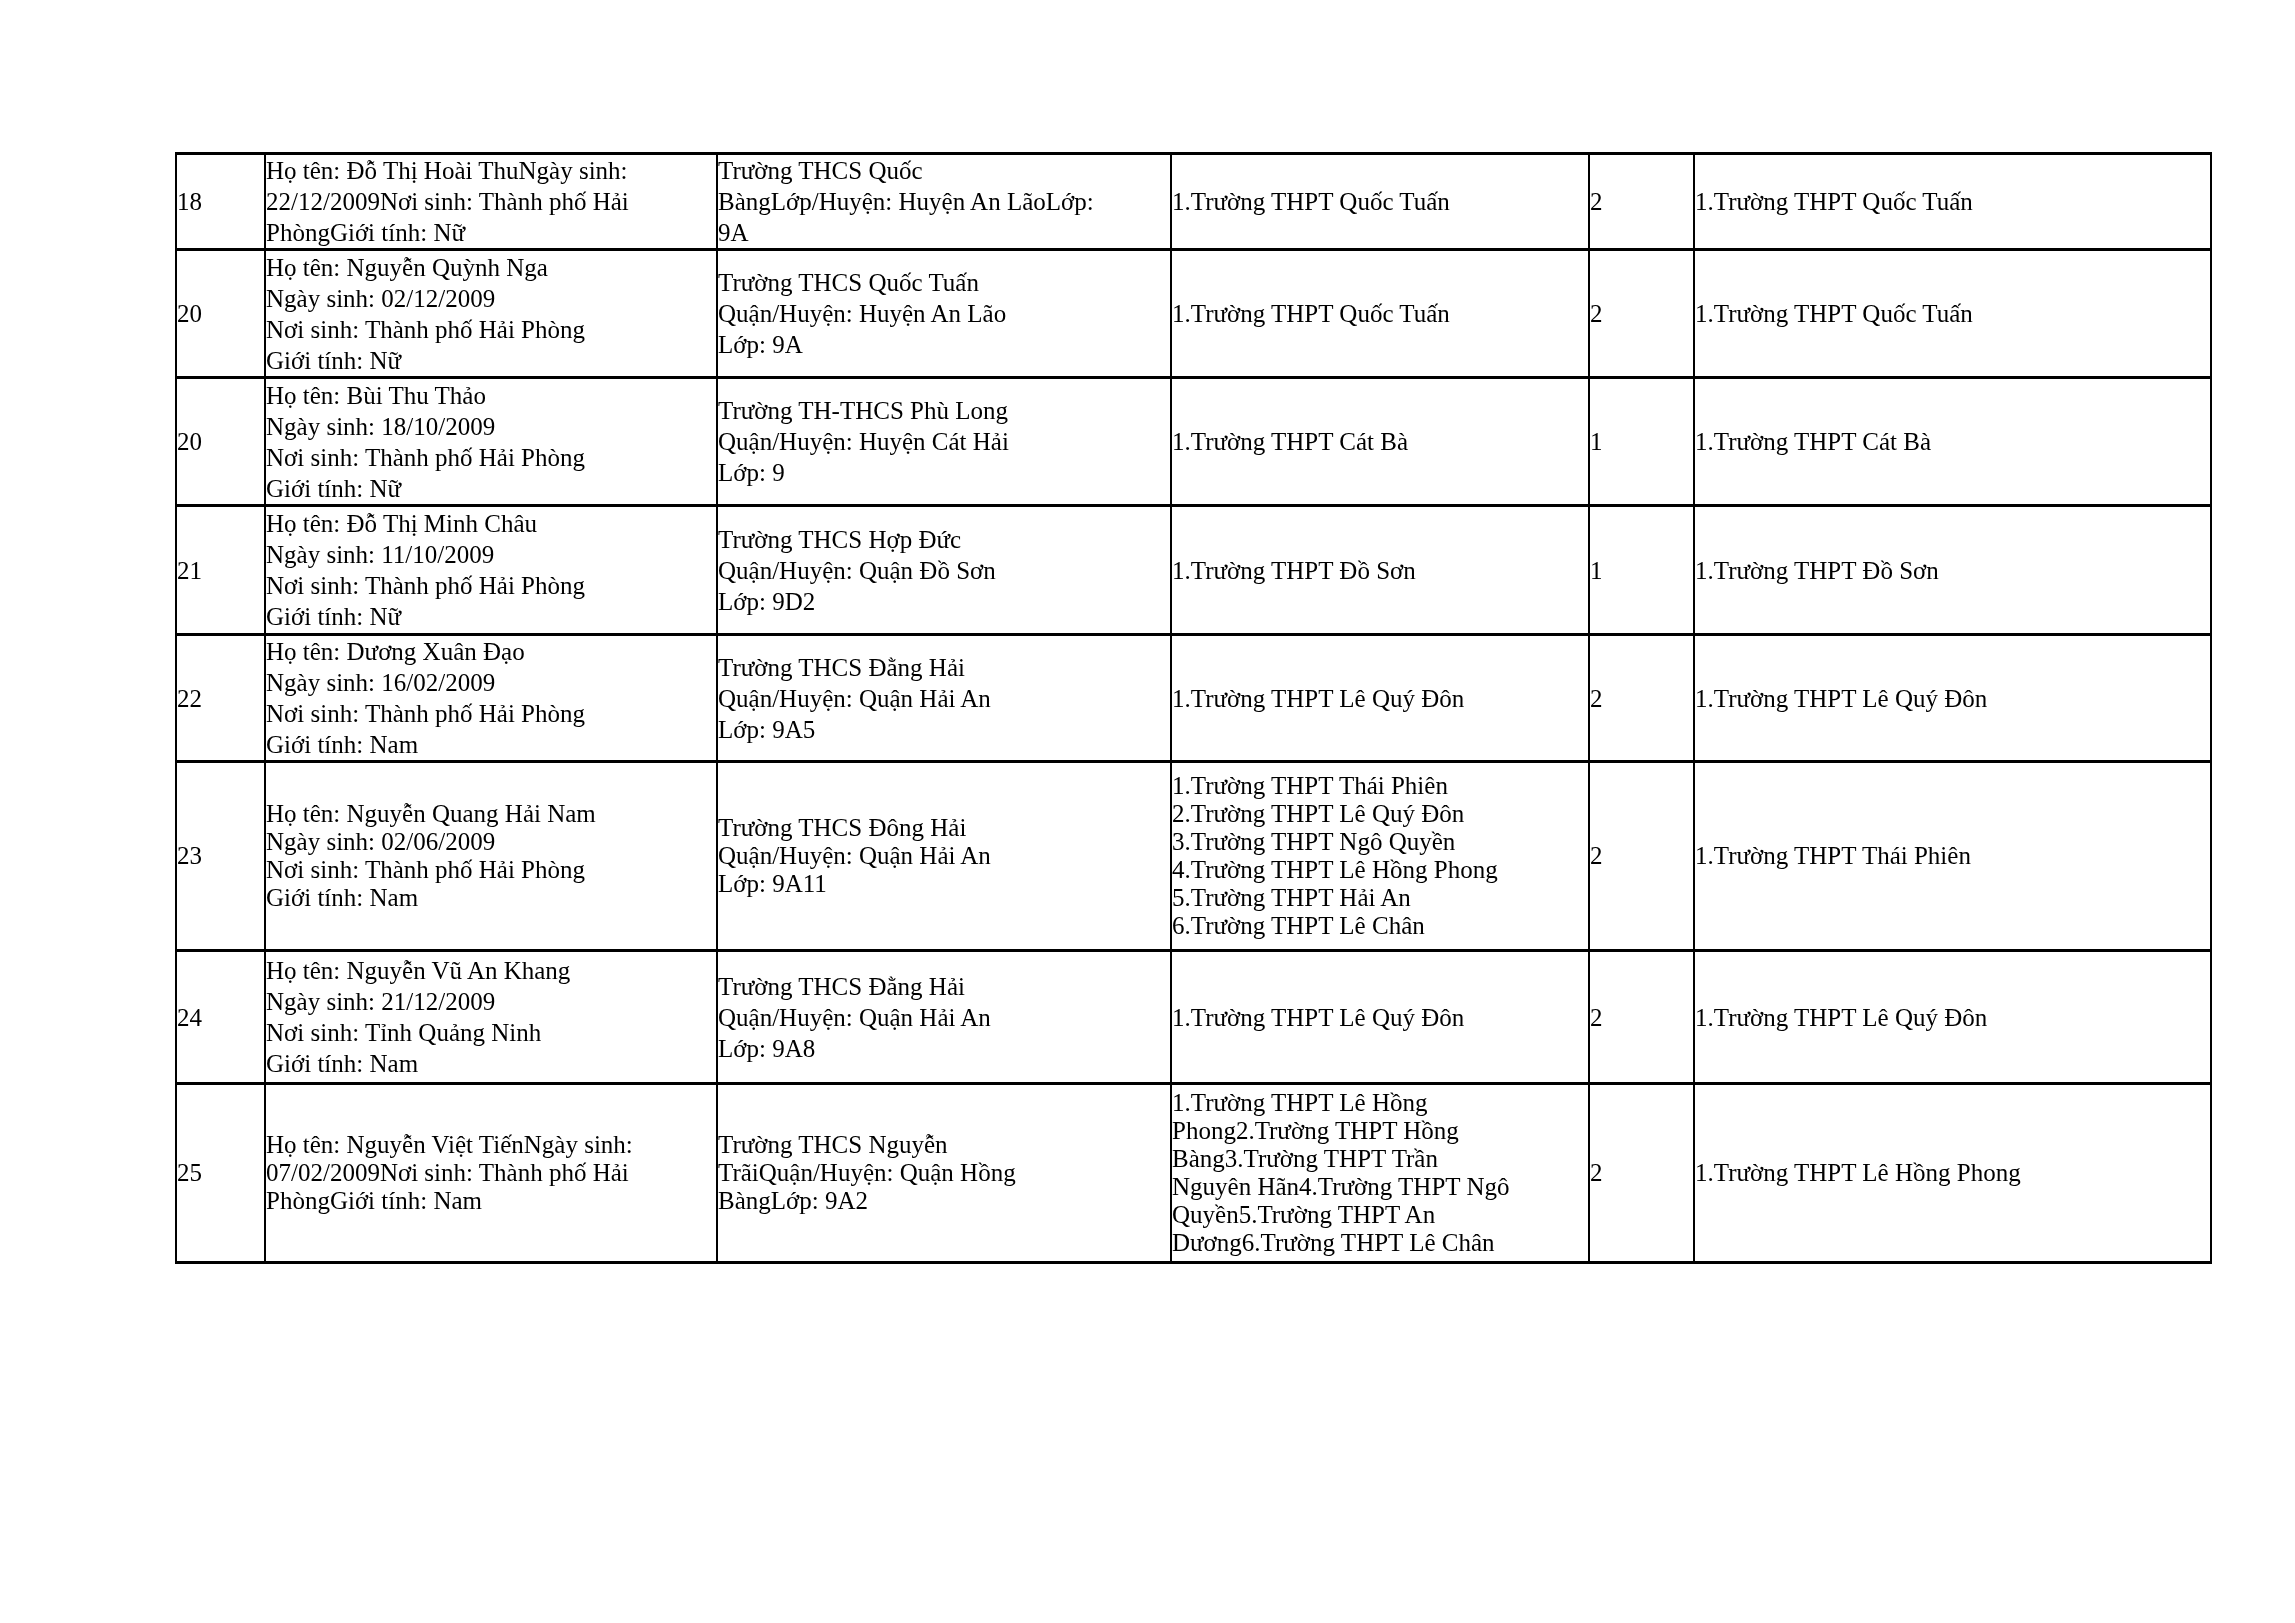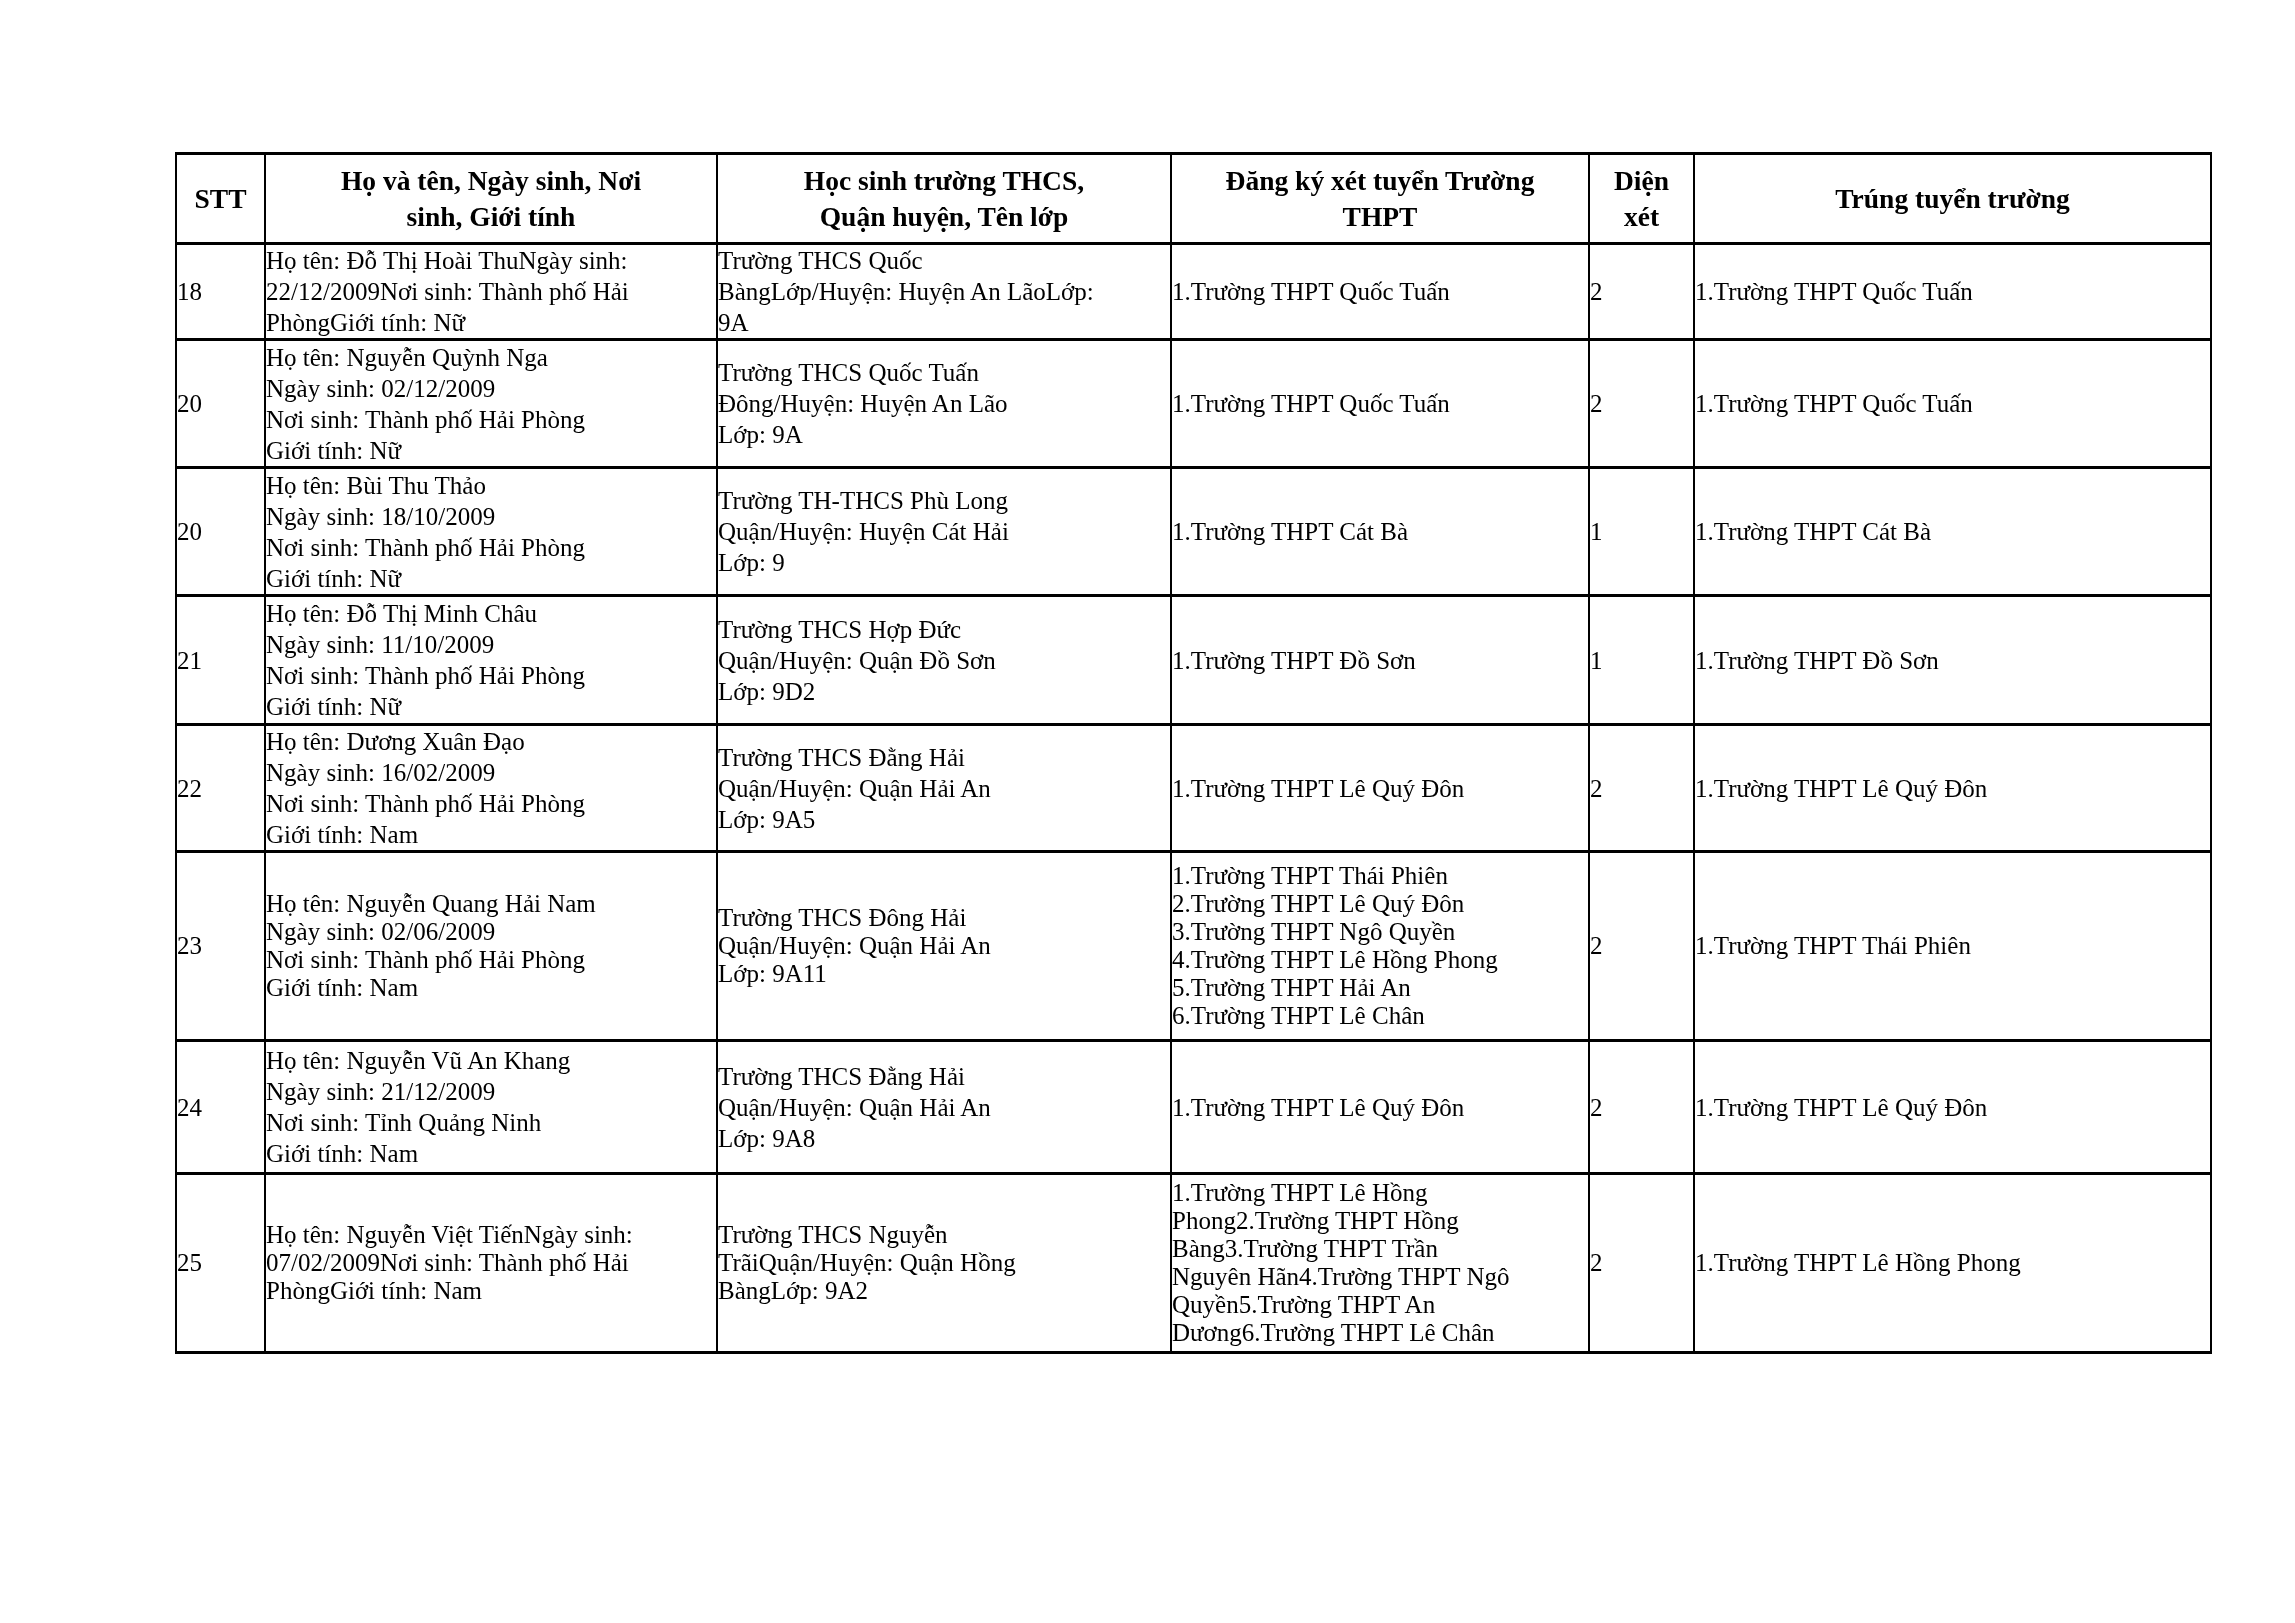--- a/index.html
+++ b/index.html
@@ -70,32 +70,20 @@
 <table class="admission">
   <colgroup>
     <col style="width:89px">
       <col style="width:452px">
       <col style="width:454px">
     <col style="width:418px">
       <col style="width:105px">
       <col style="width:517px">
   </colgroup>
   <tbody>
-    <tr class="r-head">
-      <th>STT</th>
-      <th>Họ và tên, Ngày sinh, Nơi
-sinh, Giới tính</th>
-      <th>Học sinh trường THCS,
-Quận huyện, Tên lớp</th>
-      <th>Đăng ký xét tuyển Trường
-THPT</th>
-      <th>Diện
-xét</th>
-      <th>Trúng tuyển trường</th>
-    </tr>
 
     <tr class="r-18">
       <td class="c-stt">18</td>
       <td class="c-info">Họ tên: Đỗ Thị Hoài ThuNgày sinh:
 22/12/2009Nơi sinh: Thành phố Hải
 PhòngGiới tính: Nữ</td>
       <td class="c-school">Trường THCS Quốc
 BàngLớp/Huyện: Huyện An LãoLớp:
 9A</td>
       <td class="c-reg">1.Trường THPT Quốc Tuấn</td>
@@ -103,21 +91,21 @@
       <td class="c-trung">1.Trường THPT Quốc Tuấn</td>
     </tr>
 
     <tr class="r-19">
       <td class="c-stt">20</td>
       <td class="c-info">Họ tên: Nguyễn Quỳnh Nga
 Ngày sinh: 02/12/2009
 Nơi sinh: Thành phố Hải Phòng
 Giới tính: Nữ</td>
       <td class="c-school">Trường THCS Quốc Tuấn
-Đông/Huyện: Huyện An Lão
+Quận/Huyện: Huyện An Lão
 Lớp: 9A</td>
       <td class="c-reg">1.Trường THPT Quốc Tuấn</td>
       <td class="c-dien">2</td>
       <td class="c-trung">1.Trường THPT Quốc Tuấn</td>
     </tr>
 
     <tr class="r-20">
       <td class="c-stt">20</td>
       <td class="c-info">Họ tên: Bùi Thu Thảo
 Ngày sinh: 18/10/2009

